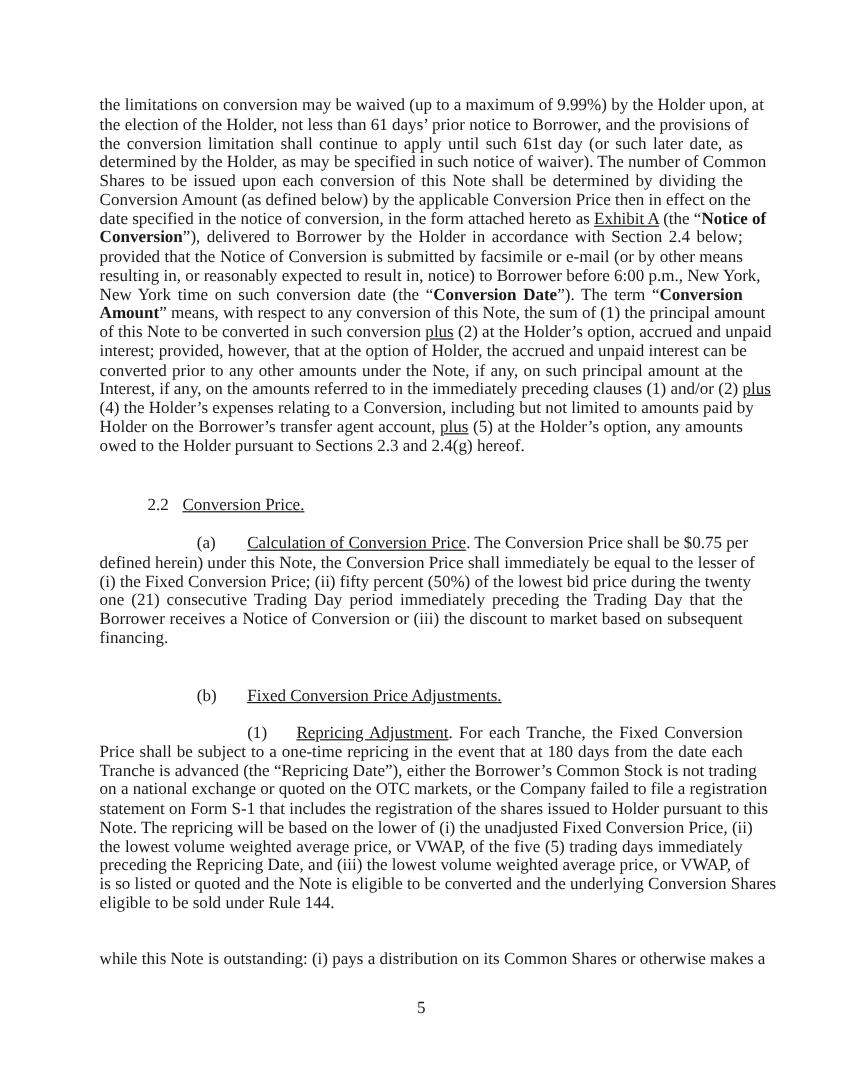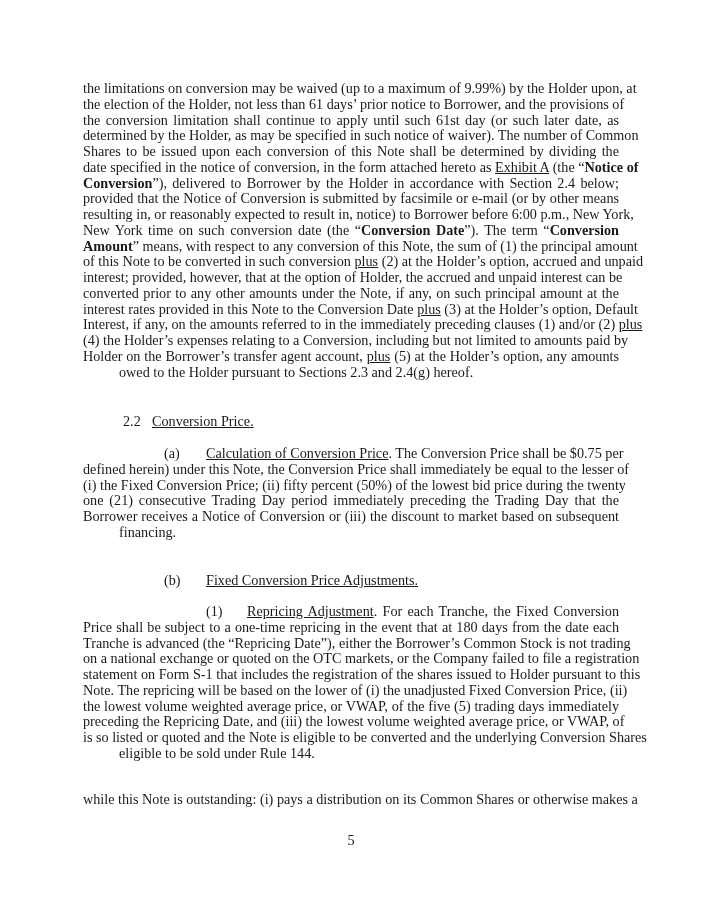--- a/index.html
+++ b/index.html
@@ -10,48 +10,48 @@
   }
   .page { position: absolute; left: 0; top: 0; width: 701px; height: 907px; }
   .block {
     position: absolute; left: 83px; width: 536px;
     font-size: 14.2px; line-height: 15.75px;
     text-align: justify;
   }
   .line {
     display: block; text-align: justify; text-align-last: justify; white-space: nowrap;
   }
-  .line.last { text-align-last: left; margin-left: 36px; }
+  .line.last { text-align-last: left; }
   .u { text-decoration: underline; text-underline-offset: 1px; }
   .b { font-weight: bold; }
   .i { font-style: italic; }
   .heading { position: absolute; font-size: 14.2px; line-height: 15.75px; white-space: nowrap; }
   .pagenum { position: absolute; left: 343px; top: 832px; width: 16px; text-align: center; font-size: 14.2px; }
 </style>
 </head>
 <body>
 
 <div class="page">
 
   <div class="block" style="top:81px;">
     <span class="line">the limitations on conversion may be waived (up to a maximum of 9.99%) by the Holder upon, at</span>
     <span class="line">the election of the Holder, not less than 61 days’ prior notice to Borrower, and the provisions of</span>
     <span class="line">the conversion limitation shall continue to apply until such 61st day (or such later date, as</span>
     <span class="line">determined by the Holder, as may be specified in such notice of waiver). The number of Common</span>
     <span class="line">Shares to be issued upon each conversion of this Note shall be determined by dividing the</span>
+    <span class="line">Conversion Amount (as defined below) by the applicable Conversion Price then in effect on the</span>
     <span class="line"><span>date specified in the notice of conversion, in the form attached hereto as </span><span class="u">Exhibit A</span><span> (the “</span><span class="b">Notice of</span></span>
     <span class="line"><span class="b">Conversion</span><span>”), delivered to Borrower by the Holder in accordance with Section 2.4 below;</span></span>
     <span class="line">provided that the Notice of Conversion is submitted by facsimile or e-mail (or by other means</span>
     <span class="line">resulting in, or reasonably expected to result in, notice) to Borrower before 6:00 p.m., New York,</span>
     <span class="line"><span>New York time on such conversion date (the “</span><span class="b">Conversion Date</span><span>”). The term “</span><span class="b">Conversion</span></span>
     <span class="line"><span class="b">Amount</span><span>” means, with respect to any conversion of this Note, the sum of (1) the principal amount</span></span>
     <span class="line"><span>of this Note to be converted in such conversion </span><span class="u">plus</span><span> (2) at the Holder’s option, accrued and unpaid</span></span>
     <span class="line">interest; provided, however, that at the option of Holder, the accrued and unpaid interest can be</span>
     <span class="line">converted prior to any other amounts under the Note, if any, on such principal amount at the</span>
-    <span class="line"><span>interest rates provided in this Note to the Conversion Date </span><span class="u">plus</span><span> (3) at the Holder’s option, Default</span></span>
     <span class="line"><span>Interest, if any, on the amounts referred to in the immediately preceding clauses (1) and/or (2) </span><span class="u">plus</span></span>
     <span class="line">(4) the Holder’s expenses relating to a Conversion, including but not limited to amounts paid by</span>
     <span class="line"><span>Holder on the Borrower’s transfer agent account, </span><span class="u">plus</span><span> (5) at the Holder’s option, any amounts</span></span>
     <span class="line last">owed to the Holder pursuant to Sections 2.3 and 2.4(g) hereof.</span>
   </div>
 
   <div class="heading" style="left:123px; top:414px;">
     <span>2.2</span>
   </div>
   <div class="heading" style="left:152px; top:414px;">

